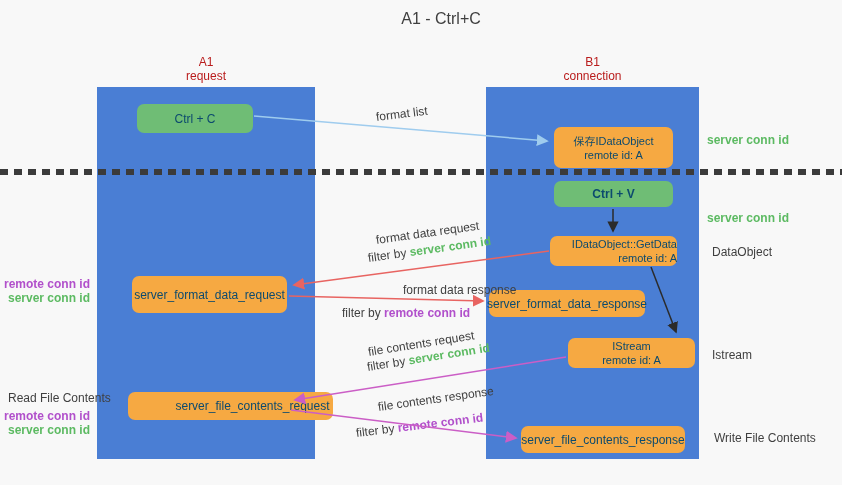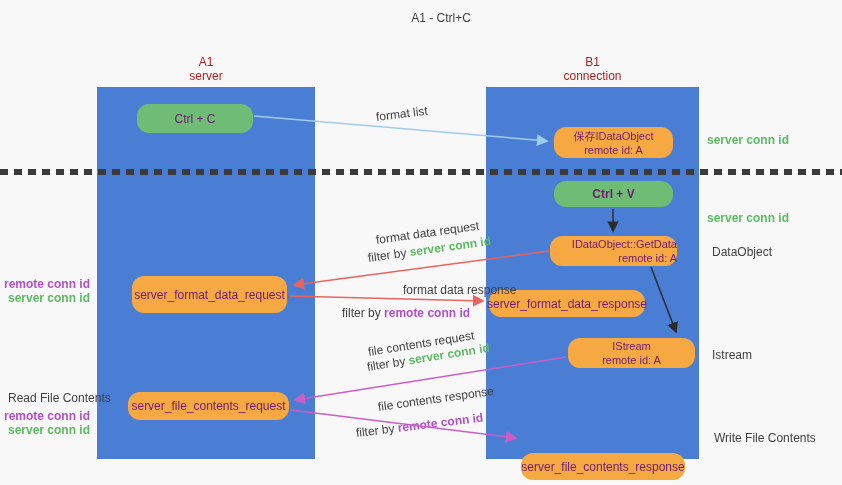--- a/index.html
+++ b/index.html
@@ -1,27 +1,27 @@
 <!DOCTYPE html>
 <html><head>
 <meta charset="utf-8">
 <style>
   html,body{margin:0;padding:0;}
   .canvas{
     position:relative;width:842px;height:485px;background:#f8f8f8;
     font-family:"Liberation Sans",sans-serif;overflow:hidden;color:#3f3f3f;
   }
   .title{position:absolute;left:321px;top:8px;width:240px;text-align:center;
-    font-size:12px;line-height:21px;color:#3f3f3f;}
+    font-size:16px;line-height:21px;color:#3f3f3f;}
   .lane{position:absolute;top:87px;height:372px;background:#4a7ed4;}
   .lane-header{position:absolute;top:55px;text-align:center;font-size:12px;line-height:14px;color:#b91c1c;}
   .divider{position:absolute;left:0;top:169px;width:842px;height:6px;
     background:repeating-linear-gradient(90deg,#3b3b3b 0 8px,transparent 8px 14px);}
   .node{position:absolute;display:flex;align-items:center;justify-content:center;
-    color:#701a75;text-align:center;font-size:12px;border-radius:12px;}
+    color:#0c4a6e;text-align:center;font-size:12px;border-radius:7px;}
   .node.two{flex-direction:column;font-size:11px;line-height:14px;}
   .green{background:#6fbd75;}
   .orange{background:#f6a942;}
   .lbl{position:absolute;font-size:12px;white-space:nowrap;color:#3f3f3f;}
   .g{color:#5cba62;font-weight:bold;}
   .p{color:#b150cb;font-weight:bold;}
   .rot{transform-origin:left center;}
   .pair{line-height:14px;text-align:right;}
   svg.overlay{position:absolute;left:0;top:0;pointer-events:none;}
 </style>
@@ -29,37 +29,37 @@
 <body>
 
 <div class="canvas">
 
   <div class="title">
     <div>A1 - Ctrl+C</div>
   </div>
 
   <div class="lane-header" style="left:97px;width:218px;">
     <div>A1</div>
-    <div>server</div>
+    <div>request</div>
   </div>
   <div class="lane-header" style="left:486px;width:213px;">
     <div>B1</div>
     <div>connection</div>
   </div>
 
   <div class="lane" style="left:97px;width:218px;"></div>
   <div class="lane" style="left:486px;width:213px;"></div>
 
   <div class="divider"></div>
 
   <div class="node green" style="left:137px;top:104px;width:116px;height:29px;">
     <span>Ctrl + C</span>
   </div>
 
-  <div class="node orange two" style="left:554px;top:127px;width:119px;height:31px;">
+  <div class="node orange two" style="left:554px;top:127px;width:119px;height:41px;">
     <span>保存IDataObject</span>
     <span>remote id: A</span>
   </div>
 
   <div class="node green" style="left:554px;top:181px;width:119px;height:26px;font-weight:bold;">
     <span>Ctrl + V</span>
   </div>
 
   <div class="node orange two" style="left:550px;top:236px;width:127px;height:30px;align-items:flex-end;">
     <span>IDataObject::GetData</span>
@@ -72,25 +72,25 @@
 
   <div class="node orange" style="left:489px;top:290px;width:156px;height:27px;align-items:center;">
     <span>server_format_data_response</span>
   </div>
 
   <div class="node orange two" style="left:568px;top:338px;width:127px;height:30px;">
     <span>IStream</span>
     <span>remote id: A</span>
   </div>
 
-  <div class="node orange" style="left:128px;top:392px;width:161px;height:28px;">
+  <div class="node orange" style="left:128px;top:392px;width:161px;height:28px;padding-left:44px;">
     <span>server_file_contents_request</span>
   </div>
 
-  <div class="node orange" style="left:521px;top:426px;width:164px;height:27px;margin-top:27px;">
+  <div class="node orange" style="left:521px;top:426px;width:164px;height:27px;">
     <span>server_file_contents_response</span>
   </div>
 
   <div class="lbl g" style="left:707px;top:133px;">server conn id</div>
   <div class="lbl g" style="left:707px;top:211px;">server conn id</div>
   <div class="lbl" style="left:712px;top:245px;">DataObject</div>
   <div class="lbl" style="left:712px;top:348px;">Istream</div>
   <div class="lbl" style="left:714px;top:431px;">Write File Contents</div>
 
   <div class="lbl pair" style="left:0;width:90px;top:277px;">

